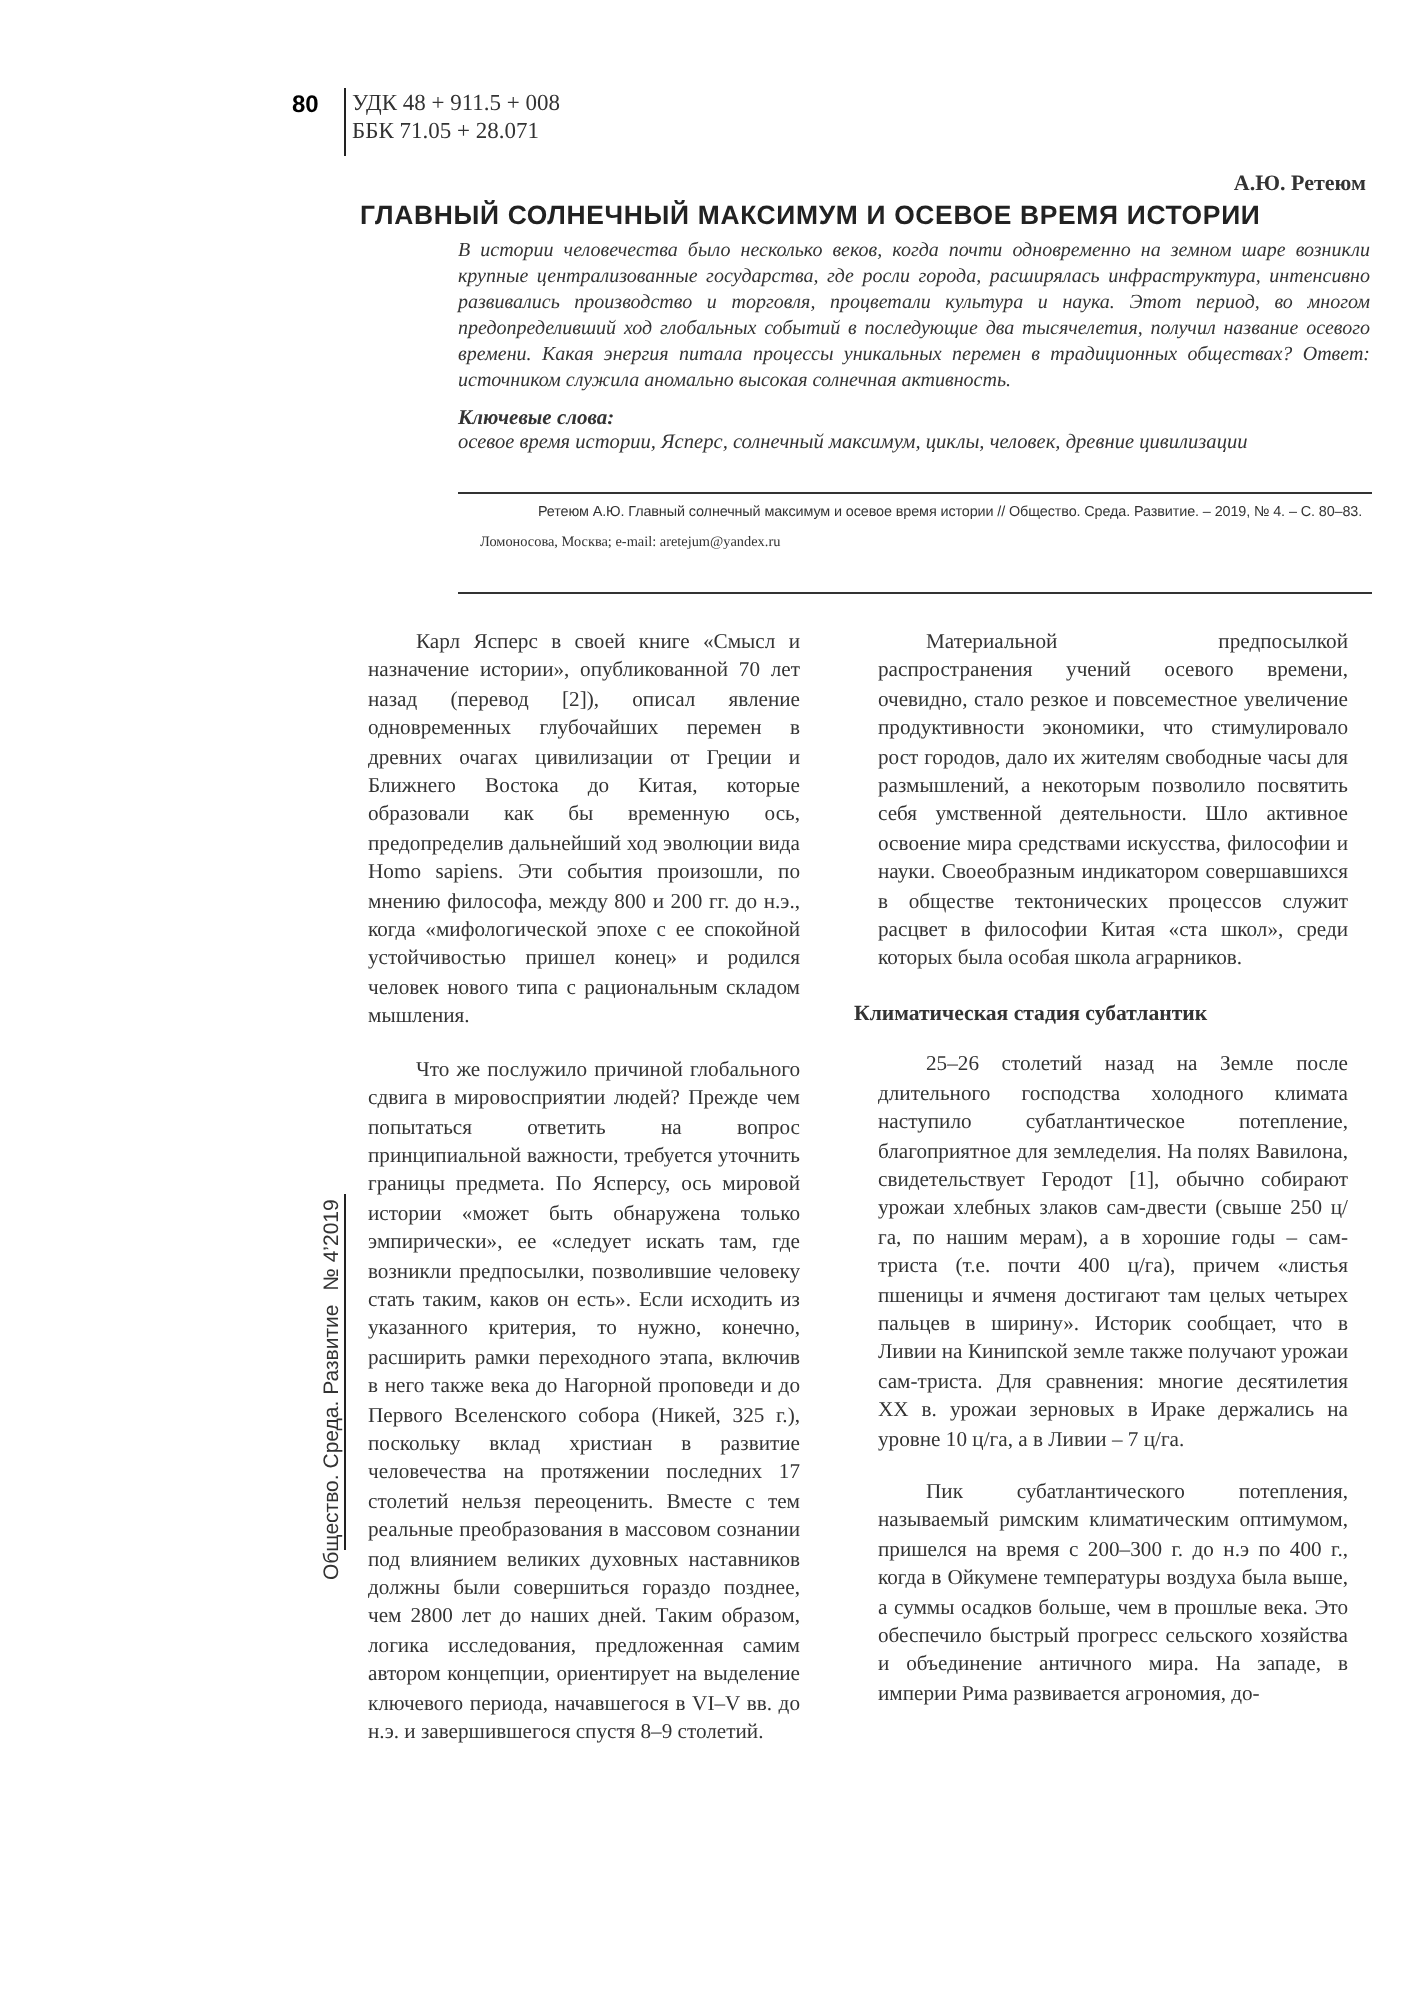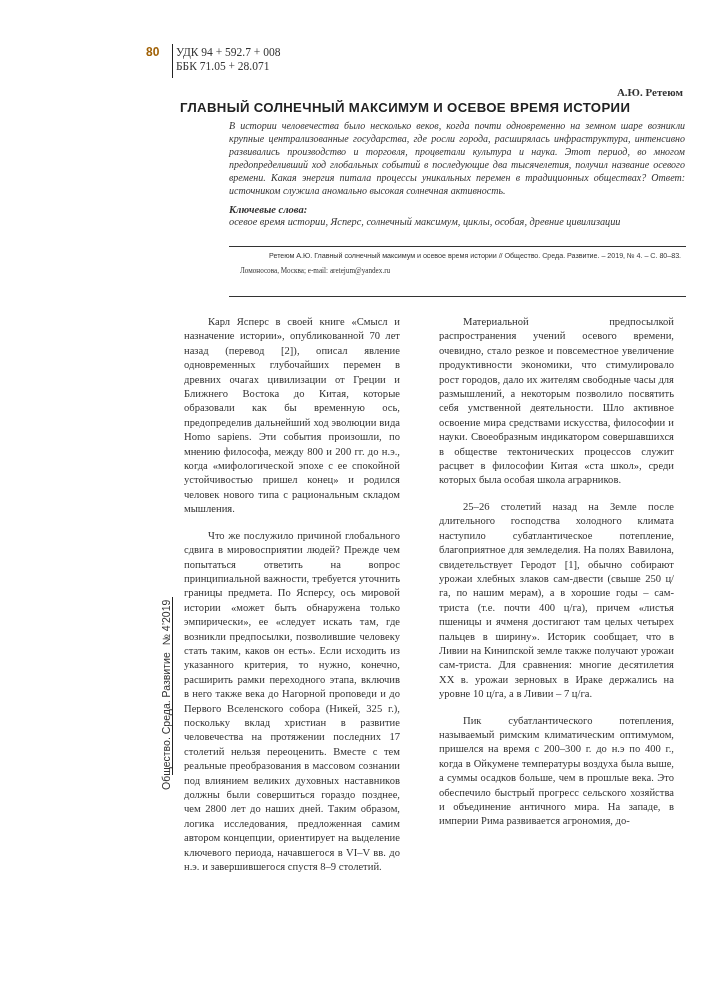--- a/index.html
+++ b/index.html
@@ -3,21 +3,21 @@
 <meta charset="utf-8">
 <style>
   html, body { margin: 0; padding: 0; background: #ffffff; }
   body {
     width: 709px; height: 1003px; position: relative; overflow: hidden;
     font-family: "Liberation Serif", "DejaVu Serif", serif; color: #222;
   }
   .abs { position: absolute; }
   .page-num {
     left: 146px; top: 45px; font-family: "Liberation Sans", sans-serif;
-    font-weight: bold; font-size: 12px; color: #a16207;
+    font-weight: bold; font-size: 12px; color: #000000;
   }
   .udk-rule { left: 172px; top: 44px; width: 1px; height: 34px; background: #222; }
   .udk { left: 176px; top: 45px; font-size: 11.5px; line-height: 14px; color: #333; }
   .author-top {
     right: 26px; top: 86px; font-size: 11px; font-weight: bold; color: #333;
   }
   .title {
     left: 180px; top: 100px; width: 510px; font-family: "Liberation Sans", sans-serif;
     font-weight: bold; font-size: 13.2px; letter-spacing: 0.35px; color: #222; white-space: nowrap;
   }
@@ -57,31 +57,31 @@
     font-family: "Liberation Sans", sans-serif; font-size: 10.5px; color: #333; white-space: nowrap;
   }
   .side-text span { margin-right: 4px; }
 </style>
 </head>
 <body>
 
 <div class="abs page-num">80</div>
 <div class="abs udk-rule"></div>
 <div class="abs udk">
-  <div>УДК 94 + 592.7 + 008</div>
+  <div>УДК 48 + 911.5 + 008</div>
   <div>ББК 71.05 + 28.071</div>
 </div>
 <div class="abs author-top">А.Ю. Ретеюм</div>
 
 <div class="abs title">ГЛАВНЫЙ СОЛНЕЧНЫЙ МАКСИМУМ И ОСЕВОЕ ВРЕМЯ ИСТОРИИ</div>
 
 <div class="abs abstract">В истории человечества было несколько веков, когда почти одновременно на земном шаре возникли крупные централизованные государства, где росли города, расширялась инфраструктура, интенсивно развивались производство и торговля, процветали культура и наука. Этот период, во многом предопределивший ход глобальных событий в последующие два тысячелетия, получил название осевого времени. Какая энергия питала процессы уникальных перемен в традиционных обществах? Ответ: источником служила аномально высокая солнечная активность.</div>
 
 <div class="abs kw-label">Ключевые слова:</div>
-<div class="abs kw">осевое время истории, Ясперс, солнечный максимум, циклы, особая, древние цивилизации</div>
+<div class="abs kw">осевое время истории, Ясперс, солнечный максимум, циклы, человек, древние цивилизации</div>
 
 <div class="abs rule1"></div>
 <div class="abs citation">Ретеюм А.Ю. Главный солнечный максимум и осевое время истории // Общество. Среда. Развитие. – 2019, № 4. – С. 80–83.</div>
 <div class="abs authorinfo">
   <div class="l2">Ломоносова, Москва; e-mail: aretejum@yandex.ru</div>
 </div>
 <div class="abs rule2"></div>
 
 <div class="abs side-rule"></div>
 <div class="abs side-text">
@@ -89,15 +89,16 @@
   <span>№ 4’2019</span>
 </div>
 
 <div class="abs col col-left">
   <p>Карл Ясперс в своей книге «Смысл и назначение истории», опубликованной 70 лет назад (перевод [2]), описал явление одновременных глубочайших перемен в древних очагах цивилизации от Греции и Ближнего Востока до Китая, которые образовали как бы временную ось, предопределив дальнейший ход эволюции вида Homo sapiens. Эти события произошли, по мнению философа, между 800 и 200 гг. до н.э., когда «мифологической эпохе с ее спокойной устойчивостью пришел конец» и родился человек нового типа с рациональным складом мышления.</p>
   <p>Что же послужило причиной глобального сдвига в мировосприятии людей? Прежде чем попытаться ответить на вопрос принципиальной важности, требуется уточнить границы предмета. По Ясперсу, ось мировой истории «может быть обнаружена только эмпирически», ее «следует искать там, где возникли предпосылки, позволившие человеку стать таким, каков он есть». Если исходить из указанного критерия, то нужно, конечно, расширить рамки переходного этапа, включив в него также века до Нагорной проповеди и до Первого Вселенского собора (Никей, 325 г.), поскольку вклад христиан в развитие человечества на протяжении последних 17 столетий нельзя переоценить. Вместе с тем реальные преобразования в массовом сознании под влиянием великих духовных наставников должны были совершиться гораздо позднее, чем 2800 лет до наших дней. Таким образом, логика исследования, предложенная самим автором концепции, ориентирует на выделение ключевого периода, начавшегося в VI–V вв. до н.э. и завершившегося спустя 8–9 столетий.</p>
 </div>
 
 <div class="abs col col-right">
   <p>Материальной предпосылкой распространения учений осевого времени, очевидно, стало резкое и повсеместное увеличение продуктивности экономики, что стимулировало рост городов, дало их жителям свободные часы для размышлений, а некоторым позволило посвятить себя умственной деятельности. Шло активное освоение мира средствами искусства, философии и науки. Своеобразным индикатором совершавшихся в обществе тектонических процессов служит расцвет в философии Китая «ста школ», среди которых была особая школа аграрников.</p>
+  <h3>Климатическая стадия субатлантик</h3>
   <p>25–26 столетий назад на Земле после длительного господства холодного климата наступило субатлантическое потепление, благоприятное для земледелия. На полях Вавилона, свидетельствует Геродот [1], обычно собирают урожаи хлебных злаков сам-двести (свыше 250 ц/га, по нашим мерам), а в хорошие годы – сам-триста (т.е. почти 400 ц/га), причем «листья пшеницы и ячменя достигают там целых четырех пальцев в ширину». Историк сообщает, что в Ливии на Кинипской земле также получают урожаи сам-триста. Для сравнения: многие десятилетия XX в. урожаи зерновых в Ираке держались на уровне 10 ц/га, а в Ливии – 7 ц/га.</p>
   <p>Пик субатлантического потепления, называемый римским климатическим оптимумом, пришелся на время с 200–300 г. до н.э по 400 г., когда в Ойкумене температуры воздуха была выше, а суммы осадков больше, чем в прошлые века. Это обеспечило быстрый прогресс сельского хозяйства и объединение античного мира. На западе, в империи Рима развивается агрономия, до-</p>
 </div>
 
 </body></html>

